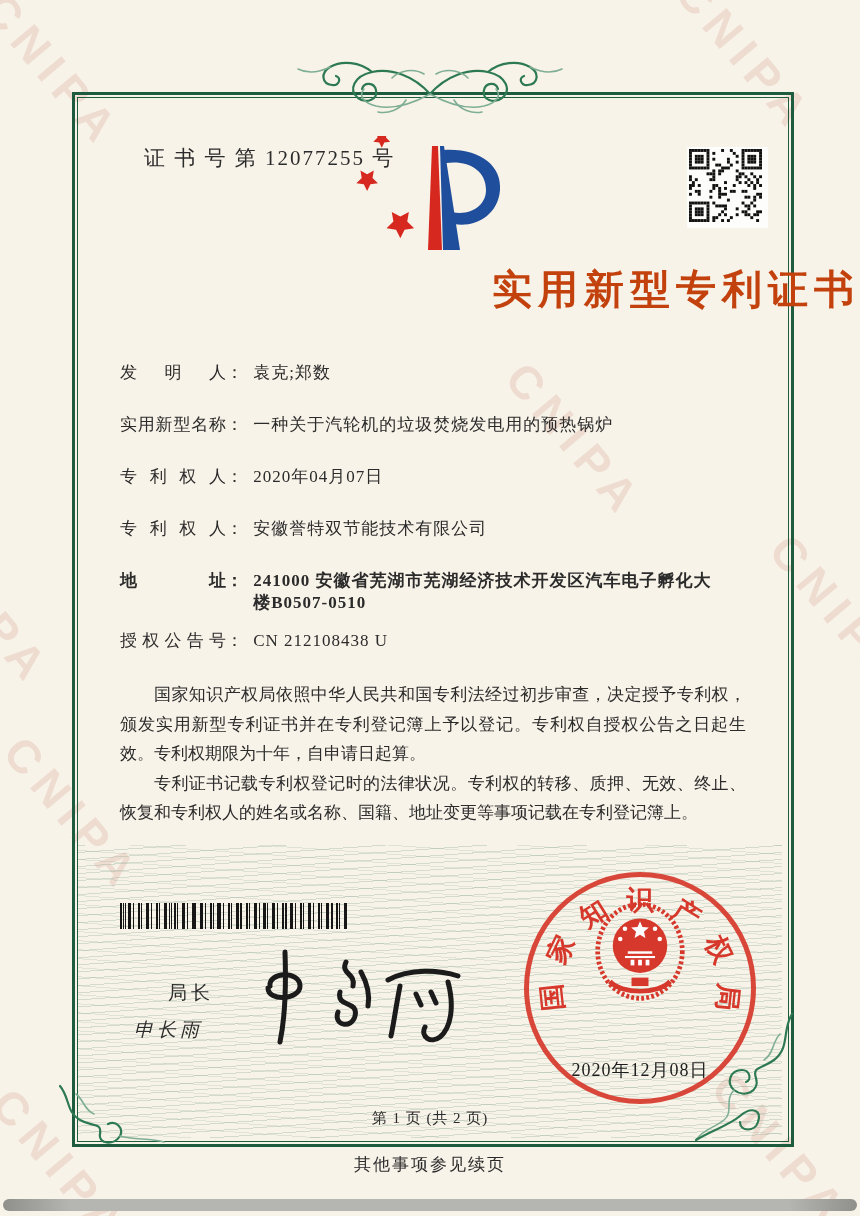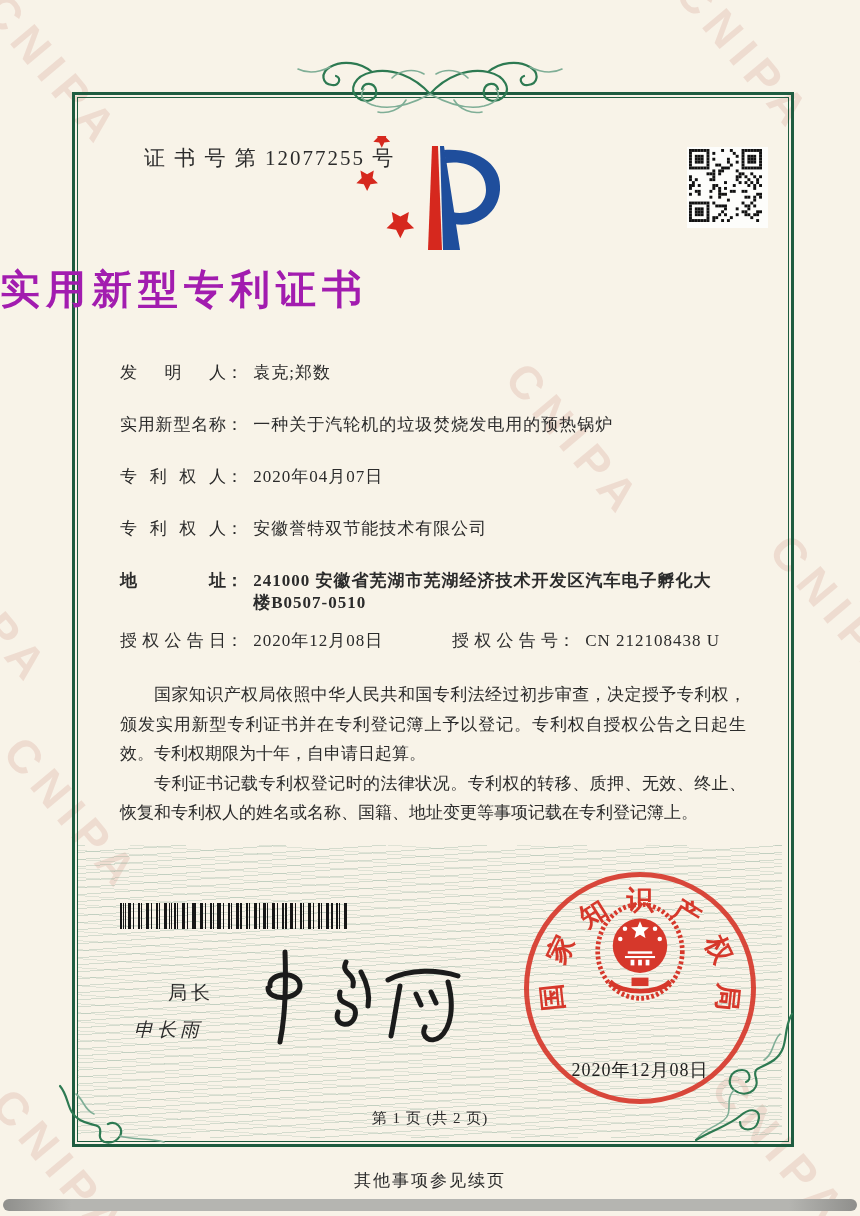--- a/index.html
+++ b/index.html
@@ -22,22 +22,22 @@
       repeating-linear-gradient(176deg, rgba(134,168,148,.32) 0 1px, rgba(255,255,255,0) 1px 7px),
       repeating-linear-gradient(184deg, rgba(134,168,148,.22) 0 1px, rgba(255,255,255,0) 1px 9px);
   }
   .orn{position:absolute;pointer-events:none;}
   .orn path{fill:none;stroke:#2d7a52;stroke-width:2.2;stroke-linecap:round;}
   .orn .lite{stroke:#7fae96;stroke-width:1.6;}
   
   .cert-no{position:absolute;left:104px;top:144px;font-size:21px;letter-spacing:2px;margin-left:40px;}
   .logo{position:absolute;left:352px;top:136px;width:170px;height:124px;}
   .qr{position:absolute;left:687px;top:147px;width:77px;height:77px;background:#fdfdfb;padding:2px;}
-  .title{position:absolute;left:0;top:262px;width:100%;text-align:left;
-    font-size:40px;font-weight:700;letter-spacing:6px;color:#a21caf;}
+  .title{position:absolute;left:0;top:262px;width:100%;text-align:right;
+    font-size:40px;font-weight:700;letter-spacing:6px;color:#c2410c;}
   
   .content{position:absolute;left:120px;top:362px;width:626px;font-size:17px;}
   .row{margin:0 0 30px 0;line-height:22px;}
   .lbl{display:inline-block;width:106px;text-align:justify;text-align-last:justify;vertical-align:top;}
   .colon{display:inline-block;vertical-align:top;}
   .val{display:inline-block;vertical-align:top;letter-spacing:1px;margin-left:6px;max-width:488px;}
   .row-addr{margin-bottom:16px;font-weight:bold;}
   .row-addr .val{max-width:470px;}
   .row-grant{display:flex;margin-bottom:0;}
   .row-grant .c1{width:332px;}
@@ -57,21 +57,21 @@
   
   .seal{position:absolute;left:524px;top:872px;width:232px;height:232;height:232px;}
   .seal-ring{position:absolute;inset:0;border:5px solid rgba(214,56,43,.92);border-radius:50%;}
   .seal-ch{position:absolute;left:50%;top:50%;font-size:27px;font-weight:700;color:#d6382b;
     font-family:"Liberation Serif","DejaVu Serif",serif;}
   .emblem{position:absolute;left:69px;top:30px;width:94px;height:108px;}
   .seal-date{position:absolute;left:-6px;top:186px;width:244px;text-align:center;
     font-size:18px;color:#1d1d1d;letter-spacing:1px;}
   
   .page-no{position:absolute;left:0;top:1109px;width:100%;text-align:center;font-size:15px;letter-spacing:1px;}
-  .bottom-note{position:absolute;left:0;top:1153px;width:100%;text-align:center;font-size:17px;letter-spacing:2px;margin-top:16px;}
+  .bottom-note{position:absolute;left:0;top:1153px;width:100%;text-align:center;font-size:17px;letter-spacing:2px;}
   .bottom-bar{position:absolute;left:3px;top:1199px;width:854px;height:12px;border-radius:6px;
     background:linear-gradient(90deg,#8f8f8c,#b5b5b1 8%,#b5b5b1 92%,#8f8f8c);}
 </style>
 </head>
 <body>
 
 <div class="page">
 
   <span class="wm" style="left:14px;top:-18px;">CNIPA</span>
   <span class="wm" style="left:706px;top:-34px;">CNIPA</span>
@@ -362,24 +362,20 @@
     </div>
     <div class="row">
       <span class="lbl">专利权人</span><span class="colon">：</span>
       <span class="val">安徽誉特双节能技术有限公司</span>
     </div>
     <div class="row row-addr">
       <span class="lbl">地址</span><span class="colon">：</span>
       <span class="val">241000 安徽省芜湖市芜湖经济技术开发区汽车电子孵化大楼B0507-0510</span>
     </div>
     <div class="row row-grant">
-      <div class="c1">
-        <span class="lbl">授权公告日</span><span class="colon">：</span>
-        <span class="val">2020年12月08日</span>
-      </div>
       <div class="c2">
         <span class="lbl">授权公告号</span><span class="colon">：</span>
         <span class="val">CN 212108438 U</span>
       </div>
     </div>
 
     <div class="paras">
       <p>国家知识产权局依照中华人民共和国专利法经过初步审查，决定授予专利权，颁发实用新型专利证书并在专利登记簿上予以登记。专利权自授权公告之日起生效。专利权期限为十年，自申请日起算。</p>
       <p>专利证书记载专利权登记时的法律状况。专利权的转移、质押、无效、终止、恢复和专利权人的姓名或名称、国籍、地址变更等事项记载在专利登记簿上。</p>
     </div>

